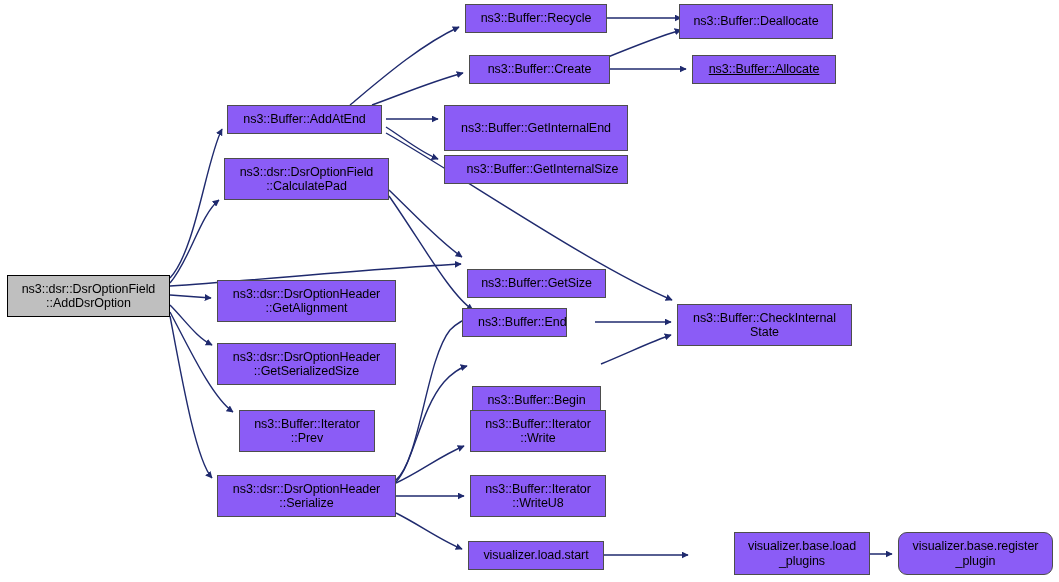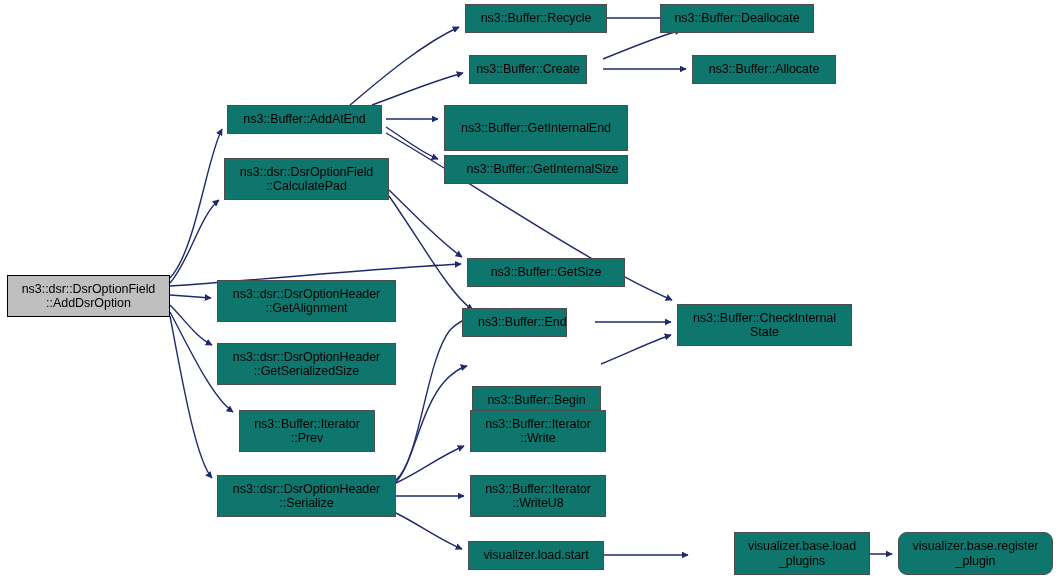--- a/index.html
+++ b/index.html
@@ -20,21 +20,21 @@
     left: 0;
     top: 0;
     width: 1059px;
     height: 582px;
     pointer-events: none;
   }
   .node {
     position: absolute;
     box-sizing: border-box;
     border: 1px solid #4d4d4d;
-    background: #0f766e;
+    background: #8b5cf6;
     color: #000000;
     font-size: 12.5px;
     line-height: 14.5px;
     display: flex;
     align-items: center;
     justify-content: center;
     text-align: center;
     white-space: pre-line;
     letter-spacing: -0.05px;
     z-index: 2;
@@ -94,32 +94,32 @@
 ::CalculatePad</span></div>
     <div class="node" style="left: 217px; top: 280px; width: 179px; height: 42px;"><span class="node-label">ns3::dsr::DsrOptionHeader
 ::GetAlignment</span></div>
     <div class="node" style="left: 217px; top: 343px; width: 179px; height: 42px;"><span class="node-label">ns3::dsr::DsrOptionHeader
 ::GetSerializedSize</span></div>
     <div class="node" style="left: 239px; top: 410px; width: 136px; height: 42px;"><span class="node-label">ns3::Buffer::Iterator
 ::Prev</span></div>
     <div class="node" style="left: 217px; top: 475px; width: 179px; height: 42px;"><span class="node-label">ns3::dsr::DsrOptionHeader
 ::Serialize</span></div>
     <div class="node" style="left: 465px; top: 4px; width: 142px; height: 29px;"><span class="node-label">ns3::Buffer::Recycle</span></div>
-    <div class="node" style="left: 469px; top: 55px; width: 118px; height: 29px;"><span class="node-label">ns3::Buffer::Create</span></div>
+    <div class="node" style="left: 469px; top: 55px; width: 141px; height: 29px;"><span class="node-label">ns3::Buffer::Create</span></div>
     <div class="node" style="left: 444px; top: 105px; width: 184px; height: 46px;"><span class="node-label">ns3::Buffer::GetInternalEnd</span></div>
     <div class="node" style="left: 444px; top: 155px; width: 184px; height: 29px; padding-left: 13px;"><span class="node-label">ns3::Buffer::GetInternalSize</span></div>
-    <div class="node" style="left: 467px; top: 258px; width: 158px; height: 29px;"><span class="node-label">ns3::Buffer::GetSize</span></div>
+    <div class="node" style="left: 467px; top: 269px; width: 139px; height: 29px;"><span class="node-label">ns3::Buffer::GetSize</span></div>
     <div class="node" style="left: 462px; top: 308px; width: 105px; height: 29px; padding-left: 12px;"><span class="node-label">ns3::Buffer::End</span></div>
     <div class="node" style="left: 472px; top: 358px; width: 129px; height: 29px; margin-top: 28px;"><span class="node-label">ns3::Buffer::Begin</span></div>
     <div class="node" style="left: 470px; top: 410px; width: 136px; height: 42px;"><span class="node-label">ns3::Buffer::Iterator
 ::Write</span></div>
     <div class="node" style="left: 470px; top: 475px; width: 136px; height: 42px;"><span class="node-label">ns3::Buffer::Iterator
 ::WriteU8</span></div>
     <div class="node" style="left: 468px; top: 541px; width: 136px; height: 29px;"><span class="node-label">visualizer.load.start</span></div>
-    <div class="node" style="left: 660px; top: 4px; width: 154px; height: 29px;"><span class="node-label">ns3::Buffer::Deallocate</span></div>
-    <div class="node" style="left: 692px; top: 55px; width: 144px; height: 29px;"><span class="node-label">ns3::Buffer::Allocate</span></div>
+    <div class="node" style="left: 679px; top: 4px; width: 154px; height: 35px;"><span class="node-label">ns3::Buffer::Deallocate</span></div>
+    <div class="node" style="left: 692px; top: 55px; width: 144px; height: 29px; text-decoration: underline;"><span class="node-label">ns3::Buffer::Allocate</span></div>
     <div class="node" style="left: 677px; top: 304px; width: 175px; height: 42px;"><span class="node-label">ns3::Buffer::CheckInternal
 State</span></div>
     <div class="node" style="left: 734px; top: 532px; width: 136px; height: 43px;"><span class="node-label">visualizer.base.load
 _plugins</span></div>
     <div class="node" style="left: 898px; top: 532px; width: 155px; height: 43px; border-radius: 9px;"><span class="node-label">visualizer.base.register
 _plugin</span></div>
   </div>
 
 </body></html>

